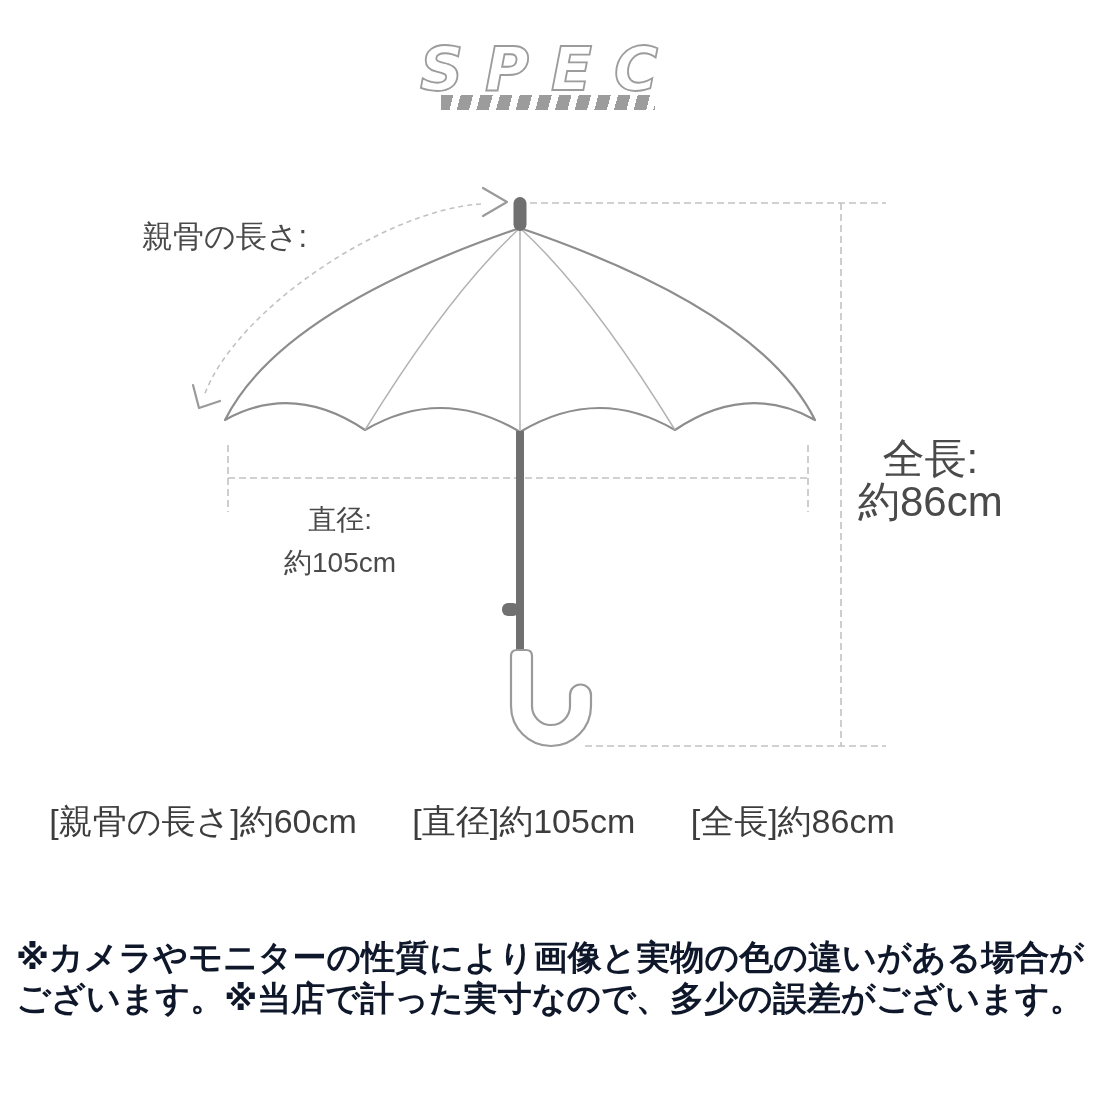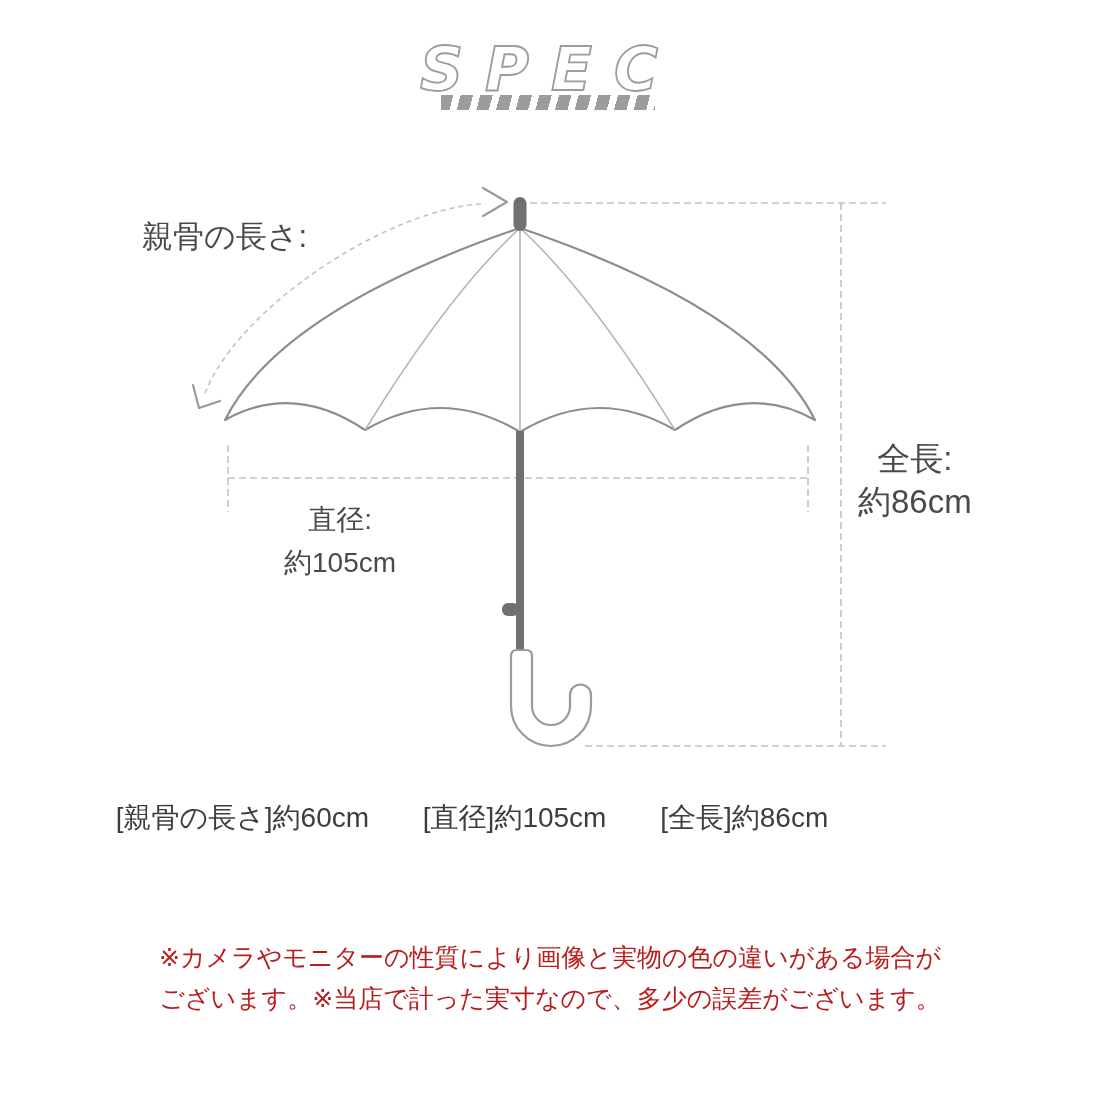--- a/index.html
+++ b/index.html
@@ -49,47 +49,48 @@
   }
   #diameter-label {
     left: 284px;
     top: 498px;
     font-size: 28px;
     line-height: 43px;
   }
   #total-length-label {
     left: 858px;
     top: 437px;
-    font-size: 33px;
+    font-size: 42px;
     line-height: 43px;
   }
   #spec-summary {
     position: absolute;
     left: 0;
     top: 799px;
     width: 944px;
     text-align: center;
-    font-size: 28px;
+    font-size: 34px;
     color: #3d3d3d;
     white-space: nowrap;
   }
   #spec-summary .seg {
     display: inline-block;
     margin: 0 23px;
   }
   #disclaimer {
     position: absolute;
     left: 0;
     top: 937px;
     width: 1100px;
     text-align: center;
-    font-size: 25px;
+    font-size: 34px;
     line-height: 41px;
-    color: #b91c1c;
+    color: #0f172a;
     white-space: nowrap;
+    font-weight: bold;
   }
   #disclaimer span { display: block; }
 </style>
 </head>
 <body>
 
 <div id="stage">
 
   <svg id="diagram-svg" viewBox="0 0 1100 1100">
 

